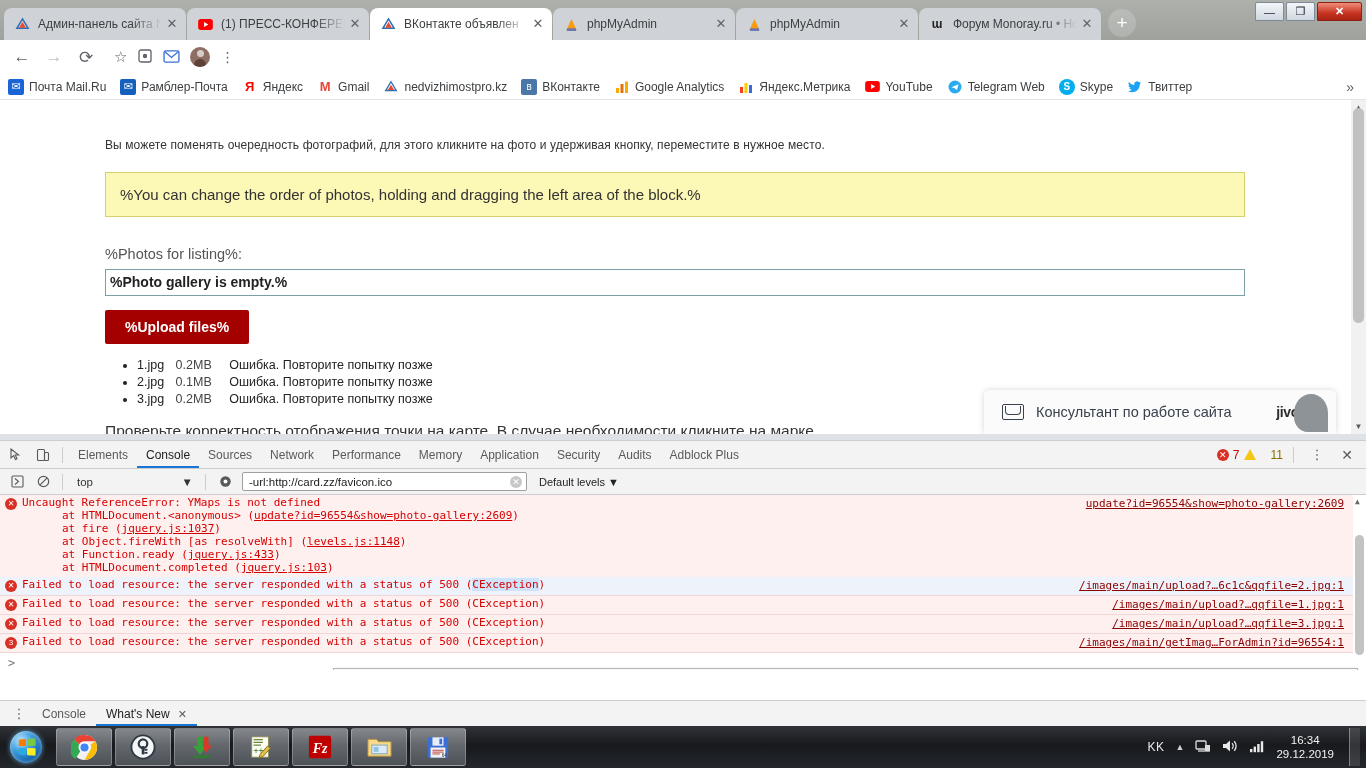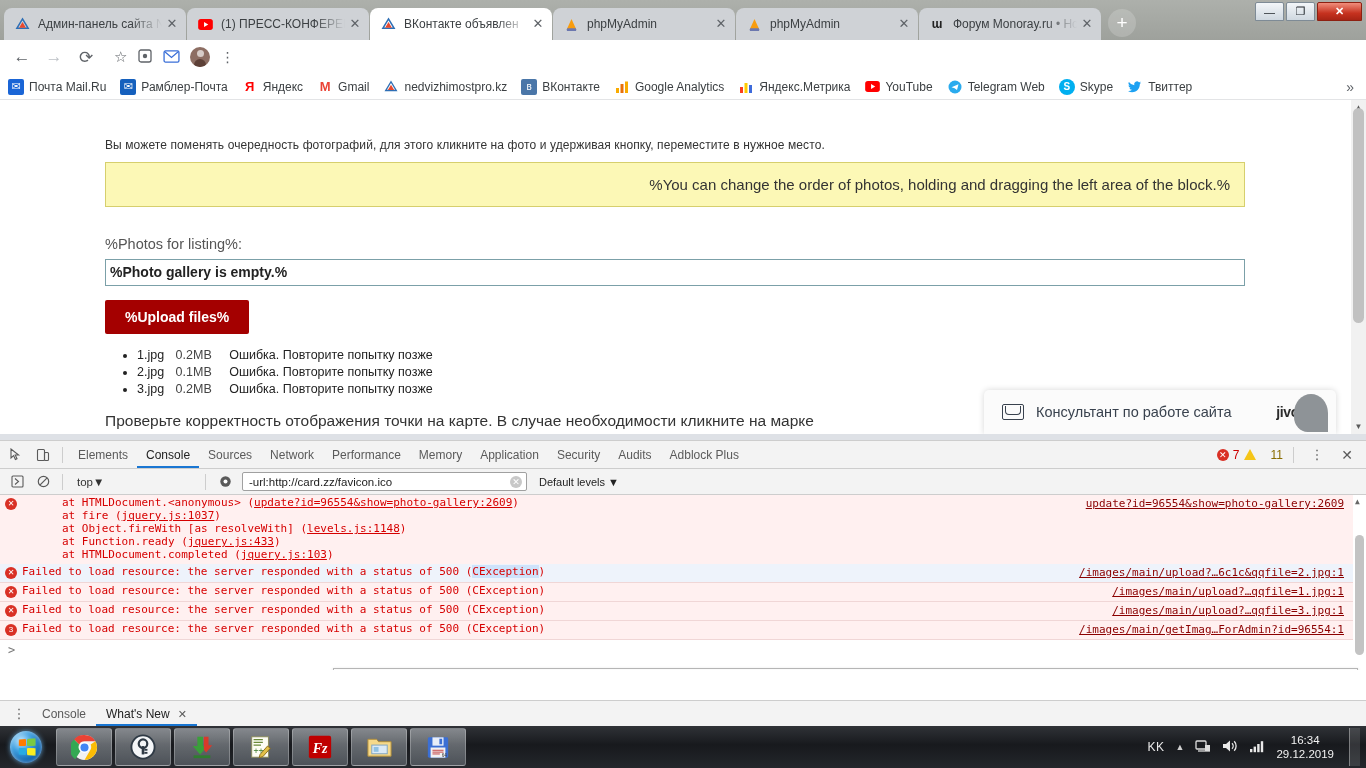--- a/index.html
+++ b/index.html
@@ -74,22 +74,22 @@
   .bookmarks { height:26px; background:#ffffff; display:flex; align-items:center; padding:0 8px; border-bottom:1px solid #e3e4e6; font-size:12px; color:#3c4043; overflow:hidden; }
   .bm { display:flex; align-items:center; margin-right:14px; white-space:nowrap; }
   .bm .bi { width:16px; height:16px; margin-right:5px; display:flex; align-items:center; justify-content:center; font-size:11px; border-radius:2px; flex:0 0 16px;}
   .bm-overflow { margin-left:auto; color:#5f6368; font-size:14px; padding-right:4px; }
 
   
   #page { position:relative; background:#ffffff; height:334px; overflow:hidden; }
   .page-inner { padding:0 0 0 105px; }
   .lead { font-size:12px; color:#333; padding-top:38px; letter-spacing:0.1px;}
   .notice {
-    margin-top:10px; width:1140px; background:#fcf8b6; border:1px solid #d6cf6d;
-    padding:13px 14px; font-size:15px; color:#333;text-align:right;
+    margin-top:20px; width:1140px; background:#fcf8b6; border:1px solid #d6cf6d;
+    padding:13px 14px; font-size:15px; color:#333;
   }
   .label { margin-top:29px; font-size:14.5px; color:#555; }
   .emptybox {
     margin-top:7px; width:1140px; border:1px solid #7ba0a8; background:#fff;
     padding:4px 4px 5px 4px; font-size:14px; font-weight:bold; color:#222;
   }
   .uploadbtn {
     margin-top:14px; display:inline-block; background:#a40000; color:#fff;
     font-size:14px; font-weight:bold; padding:9px 20px; border:none; border-radius:2px;
   }
@@ -123,21 +123,21 @@
   .dt-tab { font-size:12px; color:#5a5a5a; padding:0 9px; height:27px; line-height:28px; white-space:nowrap; }
   .dt-tab.active { color:#222; box-shadow: inset 0 -2px 0 #1976d2; }
   .dt-right { margin-left:auto; display:flex; align-items:center; padding-right:6px; gap:4px; font-size:12px; }
   .errcount { color:#c00; display:flex; align-items:center; gap:4px; }
   .warncount { color:#8a6d00; display:flex; align-items:center; gap:15px; }
   .dot-err { width:12px;height:12px;border-radius:50%;background:#d93025;color:#fff;font-size:9px;line-height:12px;text-align:center;}
   .tri-warn { width:0;height:0;border-left:6px solid transparent;border-right:6px solid transparent;border-bottom:11px solid #f5c518; }
 
   .dt-filterbar { height:26px; display:flex; align-items:center; background:#f3f3f3; border-bottom:1px solid #cdcdcd; padding-left:4px; }
   .fbtn { width:26px;height:24px;display:flex;align-items:center;justify-content:center;color:#5a5a5a;font-size:13px;}
-  .ctxsel { font-size:11.5px; color:#333; width:130px; display:flex; align-items:center; justify-content:flex-start; padding:0 6px 0 8px;}
+  .ctxsel { font-size:11.5px; color:#333; width:130px; display:flex; align-items:center; justify-content:space-between; padding:0 6px 0 8px;}
   .filterinput {
     width:285px; height:19px; border:1px solid #a0a0a0; background:#fff; border-radius:2px;
     display:flex; align-items:center; padding:0 4px 0 6px; font-size:11.5px; color:#222; margin-left:4px;
   }
   .filterinput .clr { margin-left:auto; width:12px;height:12px;border-radius:50%;background:#c8c8c8;color:#fff;font-size:9px;line-height:12px;text-align:center;}
   .levels { font-size:11px; color:#222; margin-left:12px; }
 
   .dt-console { position:relative; height:175px; overflow:hidden; font-family:"DejaVu Sans Mono", monospace; font-size:11px; }
   .msg { position:relative; padding:1px 0 1px 22px; border-bottom:1px solid #f0d6d6; min-height:19px; }
   .msg.err { background:#fff0f0; color:#d60000; }
@@ -478,20 +478,21 @@
     <div class="levels">
       <span>Default levels</span>
       <span>▼</span>
     </div>
   </div>
 
   <div class="dt-console">
 
     <div class="msg err group" style="padding-bottom:3px;">
       <span class="badge">✕</span>
+      <div>Uncaught ReferenceError: YMaps is not defined</div>
       <span class="url">update?id=96554&amp;show=photo-gallery:2609</span>
       <div class="stack">
         <span>at HTMLDocument.&lt;anonymous&gt; (</span><span class="lnk">update?id=96554&amp;show=photo-gallery:2609</span><span>)</span>
       </div>
       <div class="stack">
         <span>at fire (</span><span class="lnk">jquery.js:1037</span><span>)</span>
       </div>
       <div class="stack">
         <span>at Object.fireWith [as resolveWith] (</span><span class="lnk">levels.js:1148</span><span>)</span>
       </div>

